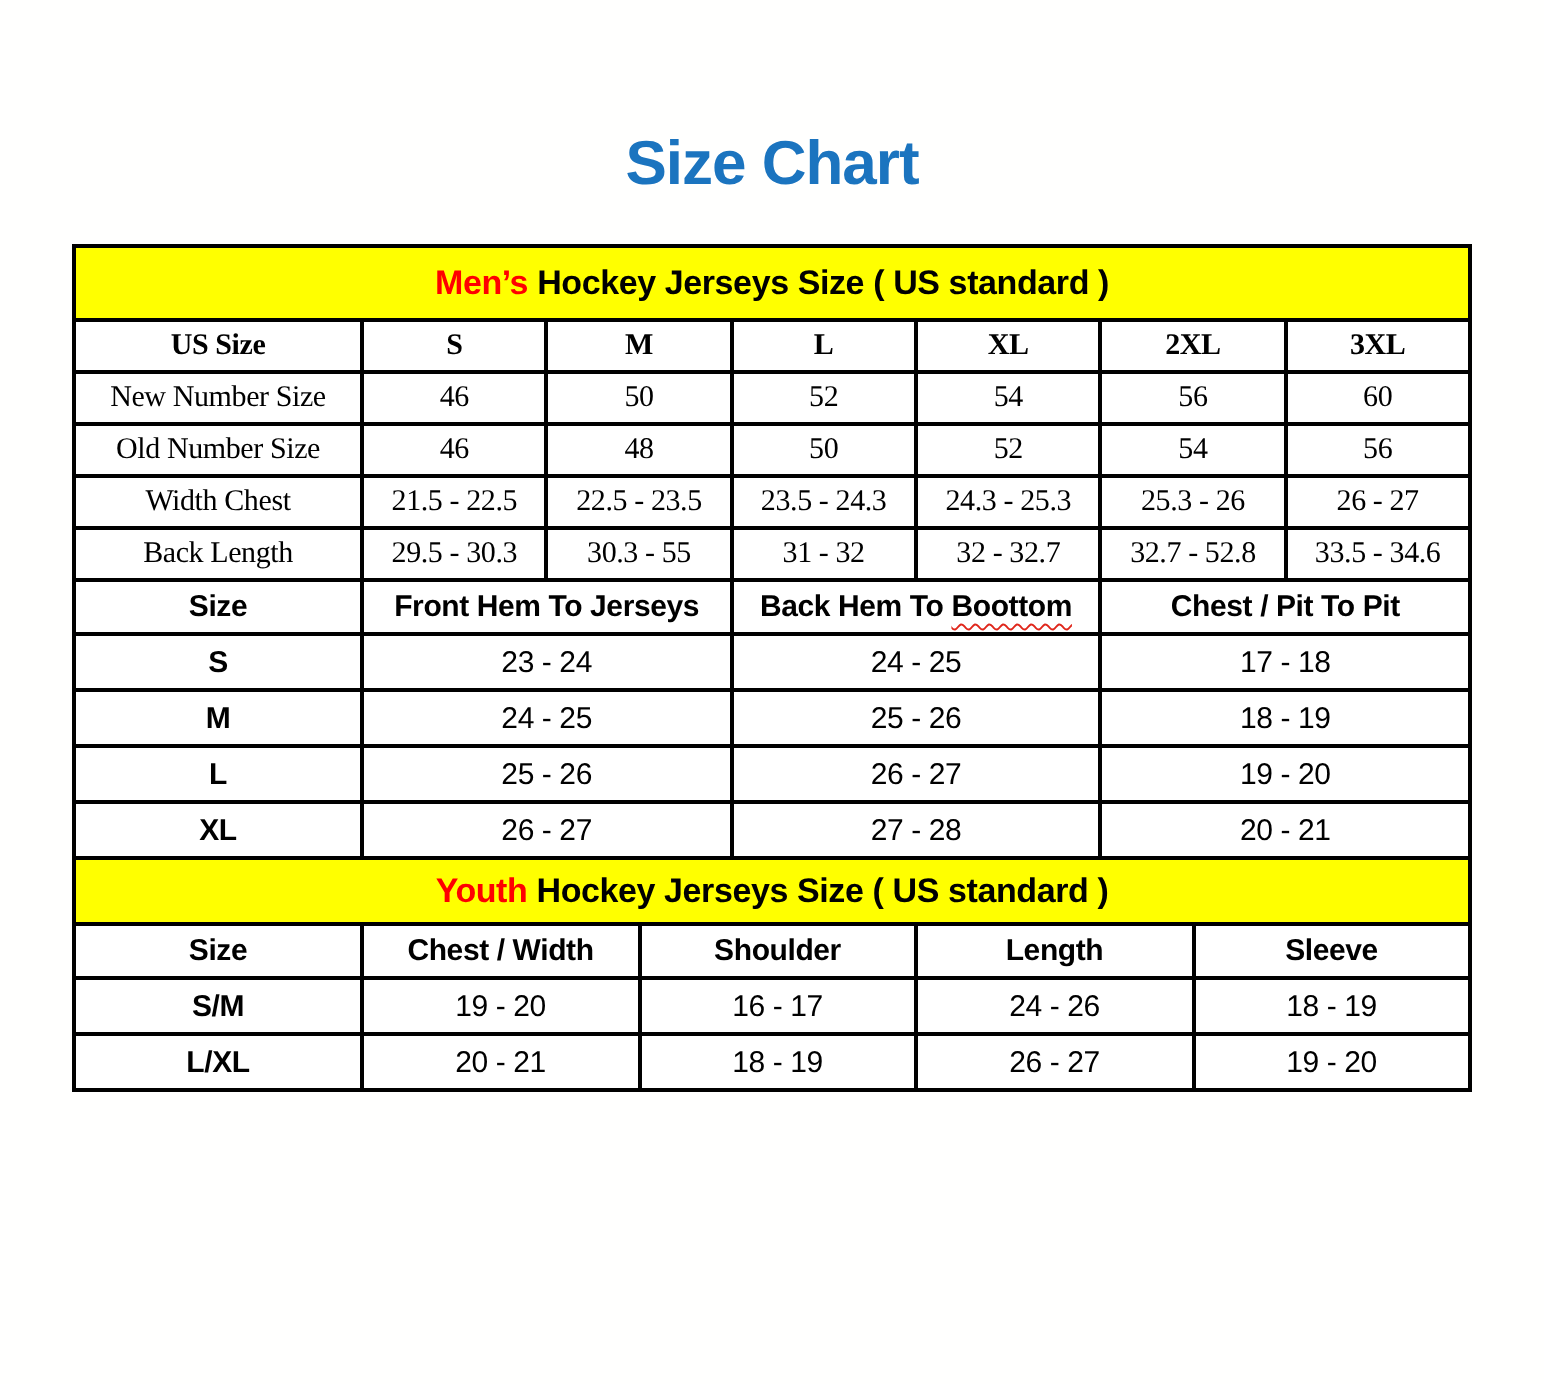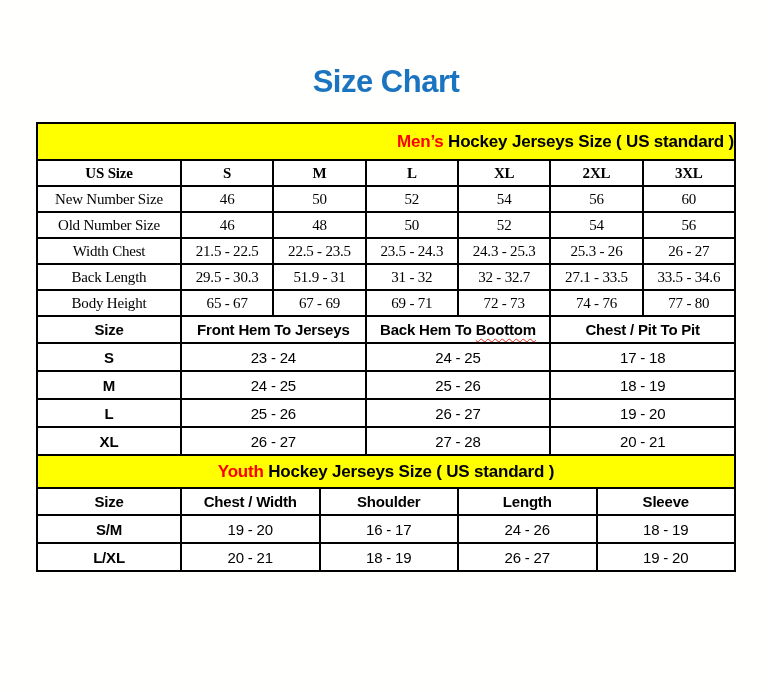--- a/index.html
+++ b/index.html
@@ -25,21 +25,21 @@
     border:2px solid var(--border);
     text-align:center;vertical-align:middle;padding:0;
     font-size:15px;letter-spacing:-0.2px;background:#fff;color:#000;
   }
   th{font-weight:700;}
   td.banner{
     background:var(--banner-bg);
     font-weight:700;font-size:17px;
   }
   td.banner .hl{color:var(--hl-red);}
-  .mens td.banner{height:35px;text-align:right;}
+  .mens td.banner{height:35px;}
   .womens td.banner,.youth td.banner{height:31px;}
   .mens th,.mens td:not(.banner){height:24px;font-family:Liberation Serif, serif;}
   .womens th,.youth th{height:25px;}
   .womens td:not(.banner),.youth td:not(.banner){height:26px;}
   .label-col{width:144px;}
   .bold-label{font-weight:700;}
   .misspell{
     margin-left:4px;
     text-decoration-line:underline;
     text-decoration-style:wavy;
@@ -107,34 +107,25 @@
           <td>21.5 - 22.5</td>
           <td>22.5 - 23.5</td>
           <td>23.5 - 24.3</td>
           <td>24.3 - 25.3</td>
           <td>25.3 - 26</td>
           <td>26 - 27</td>
         </tr>
         <tr>
           <td>Back Length</td>
           <td>29.5 - 30.3</td>
-          <td>51.9 - 31</td>
+          <td>30.3 - 55</td>
           <td>31 - 32</td>
           <td>32 - 32.7</td>
-          <td>27.1 - 33.5</td>
+          <td>32.7 - 52.8</td>
           <td>33.5 - 34.6</td>
-        </tr>
-        <tr>
-          <td>Body Height</td>
-          <td>65 - 67</td>
-          <td>67 - 69</td>
-          <td>69 - 71</td>
-          <td>72 - 73</td>
-          <td>74 - 76</td>
-          <td>77 - 80</td>
         </tr>
       </tbody>
     </table>
 
     <table class="womens">
       <colgroup>
           <col class="label-col">
           <col>
           <col>
           <col>

